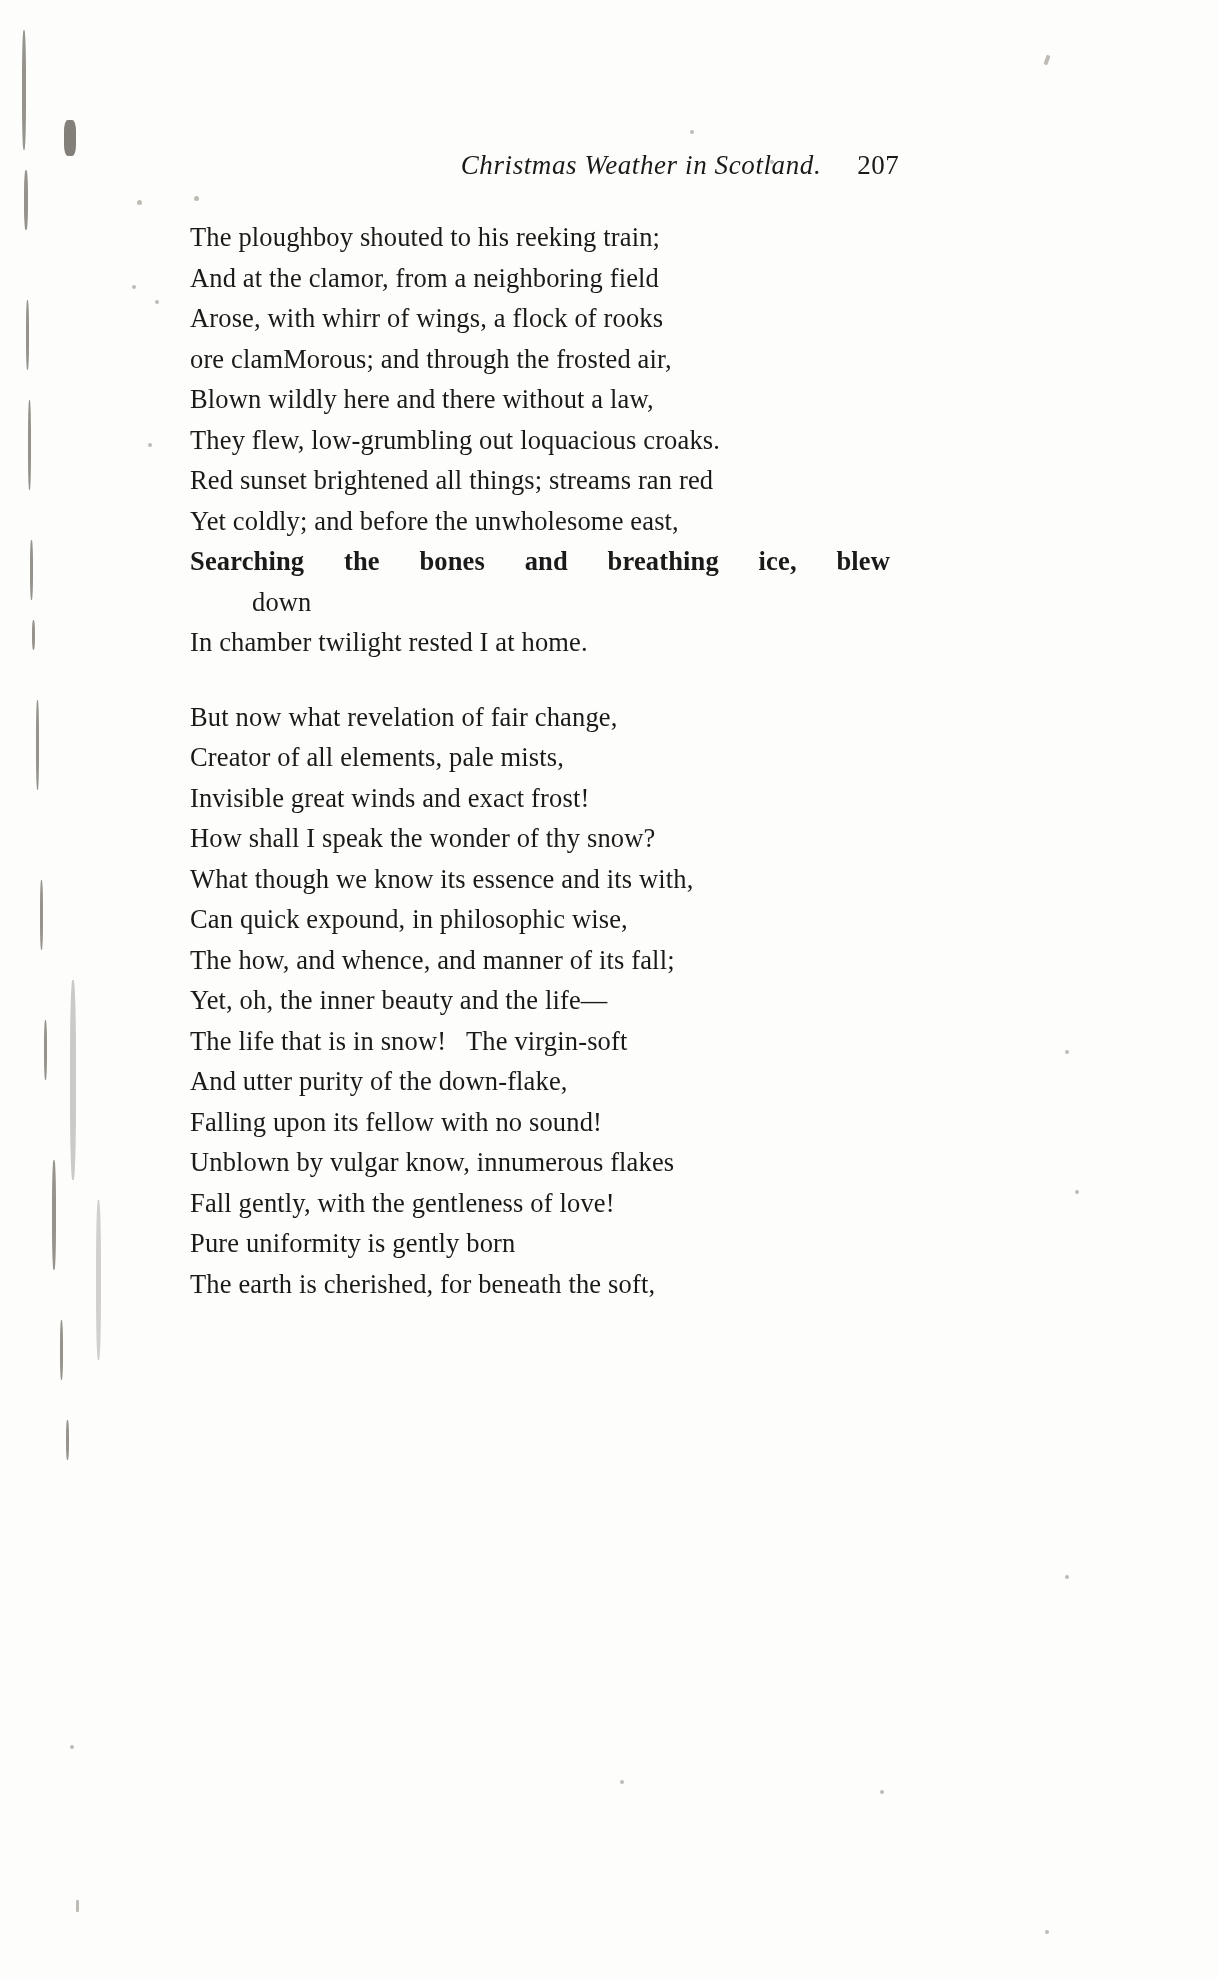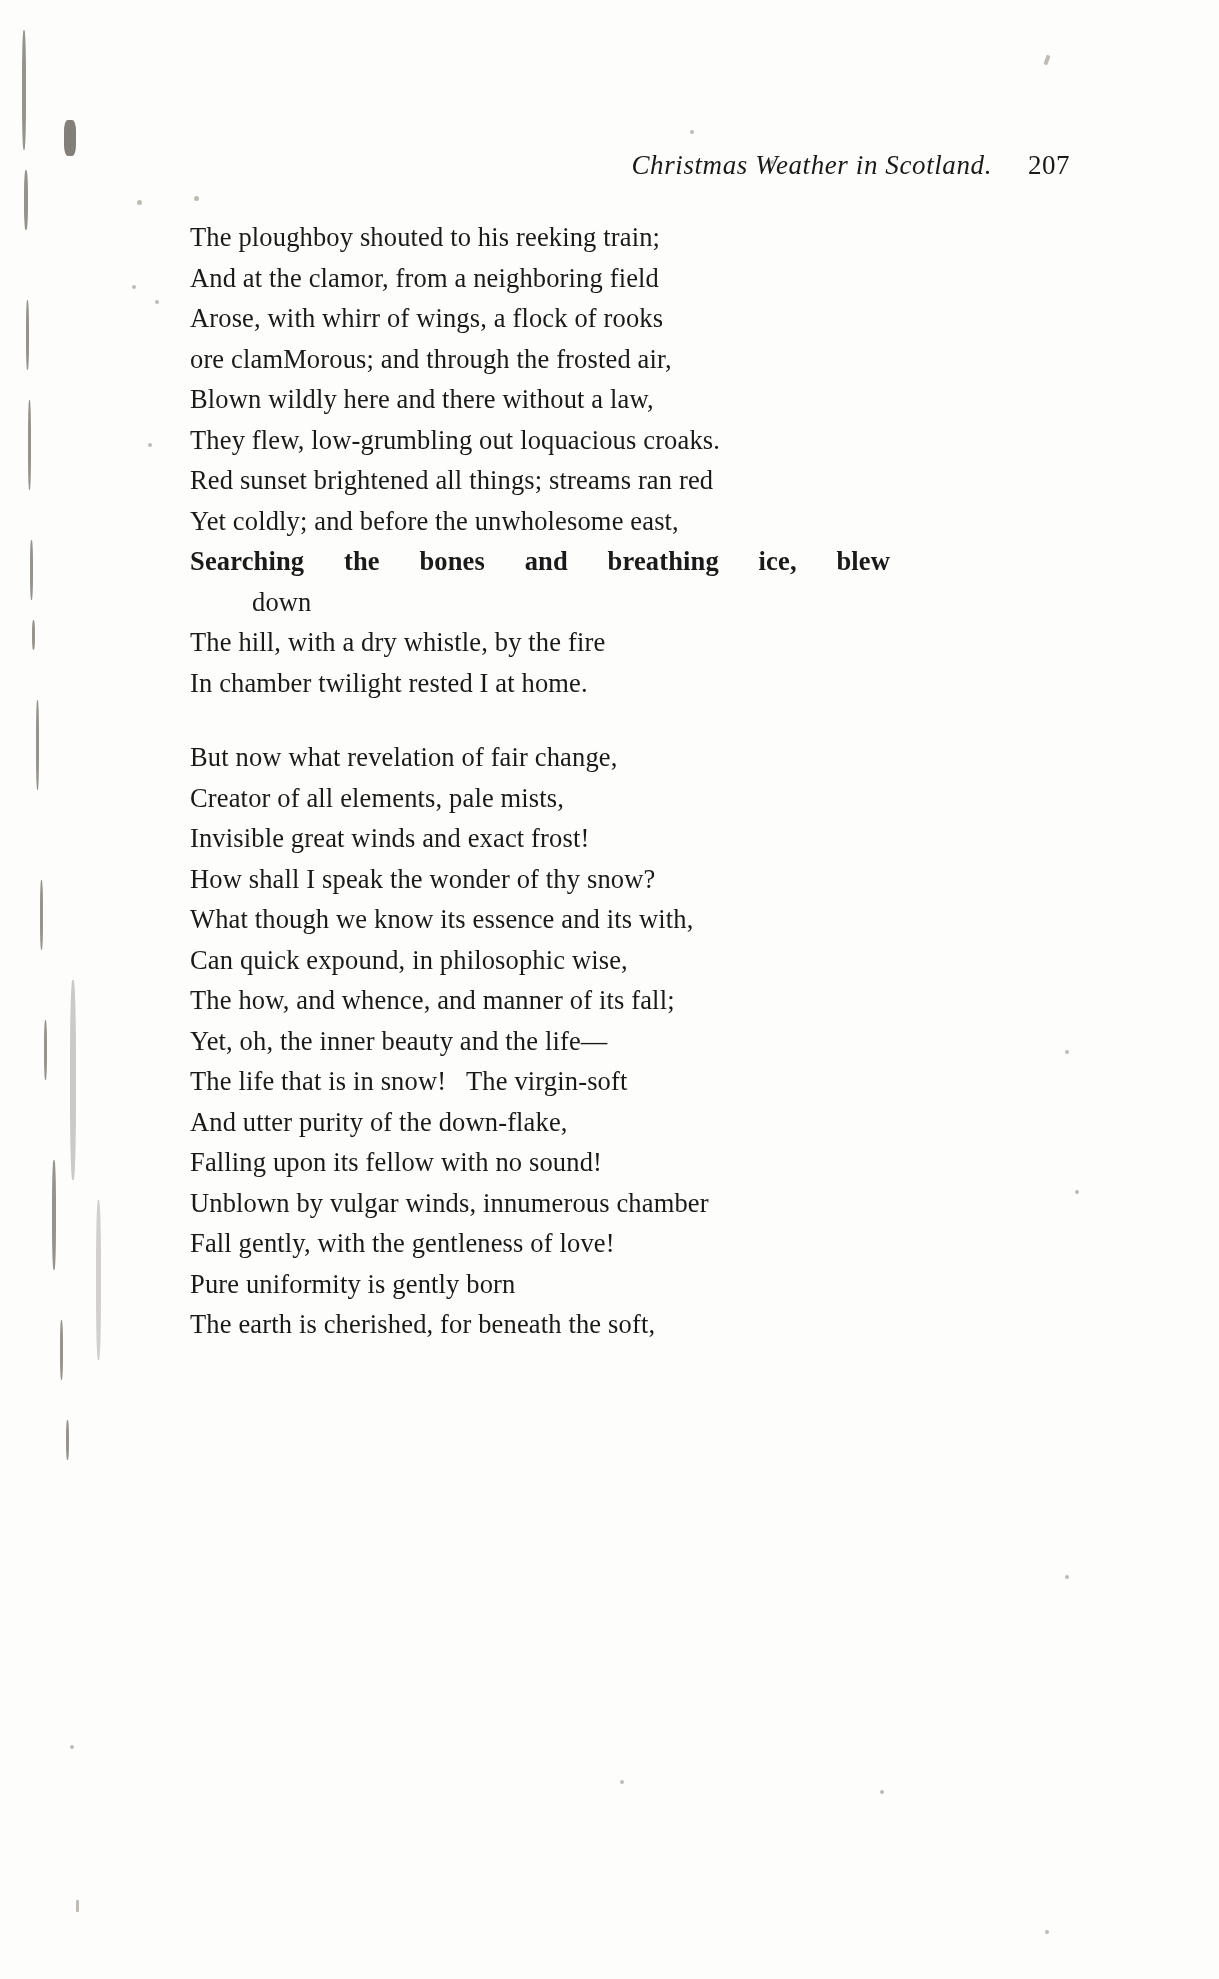--- a/index.html
+++ b/index.html
@@ -48,21 +48,21 @@
   .content {
     position: absolute;
     left: 190px;
     top: 150px;
     width: 880px;
   }
 
   .header {
     display: flex;
     align-items: baseline;
-    justify-content: flex-end;
+    justify-content: center;
     margin-left: 100px;
     margin-bottom: 36px;
   }
   .header-title {
     font-style: italic;
     font-size: 27px;
     letter-spacing: .6px;
     white-space: nowrap;
   }
   .header-page {
@@ -142,36 +142,35 @@
       <div class="line">The ploughboy shouted to his reeking train;</div>
       <div class="line">And at the clamor, from a neighboring field</div>
       <div class="line">Arose, with whirr of wings, a flock of rooks</div>
       <div class="line">ore clamMorous; and through the frosted air,</div>
       <div class="line">Blown wildly here and there without a law,</div>
       <div class="line">They flew, low-grumbling out loquacious croaks.</div>
       <div class="line">Red sunset brightened all things; streams ran red</div>
       <div class="line">Yet coldly; and before the unwholesome east,</div>
       <div class="line justify">Searching the bones and breathing ice, blew</div>
       <div class="line indent">down</div>
-      <div class="line">The hill, with a dry whistle, by the fire</div>
       <div class="line">In chamber twilight rested I at home.</div>
     </div>
 
     <div class="stanza">
       <div class="line">But now what revelation of fair change,</div>
       <div class="line">Creator of all elements, pale mists,</div>
       <div class="line">Invisible great winds and exact frost!</div>
       <div class="line">How shall I speak the wonder of thy snow?</div>
       <div class="line">What though we know its essence and its with,</div>
       <div class="line">Can quick expound, in philosophic wise,</div>
       <div class="line">The how, and whence, and manner of its fall;</div>
       <div class="line">Yet, oh, the inner beauty and the life—</div>
       <div class="line">The life that is in snow!   The virgin-soft</div>
       <div class="line">And utter purity of the down-flake,</div>
       <div class="line">Falling upon its fellow with no sound!</div>
-      <div class="line">Unblown by vulgar winds, innumerous chamber</div>
+      <div class="line">Unblown by vulgar know, innumerous flakes</div>
       <div class="line">Fall gently, with the gentleness of love!</div>
       <div class="line">Pure uniformity is gently born</div>
       <div class="line">The earth is cherished, for beneath the soft,</div>
     </div>
 
   </div>
 </div>
 
 </body></html>

